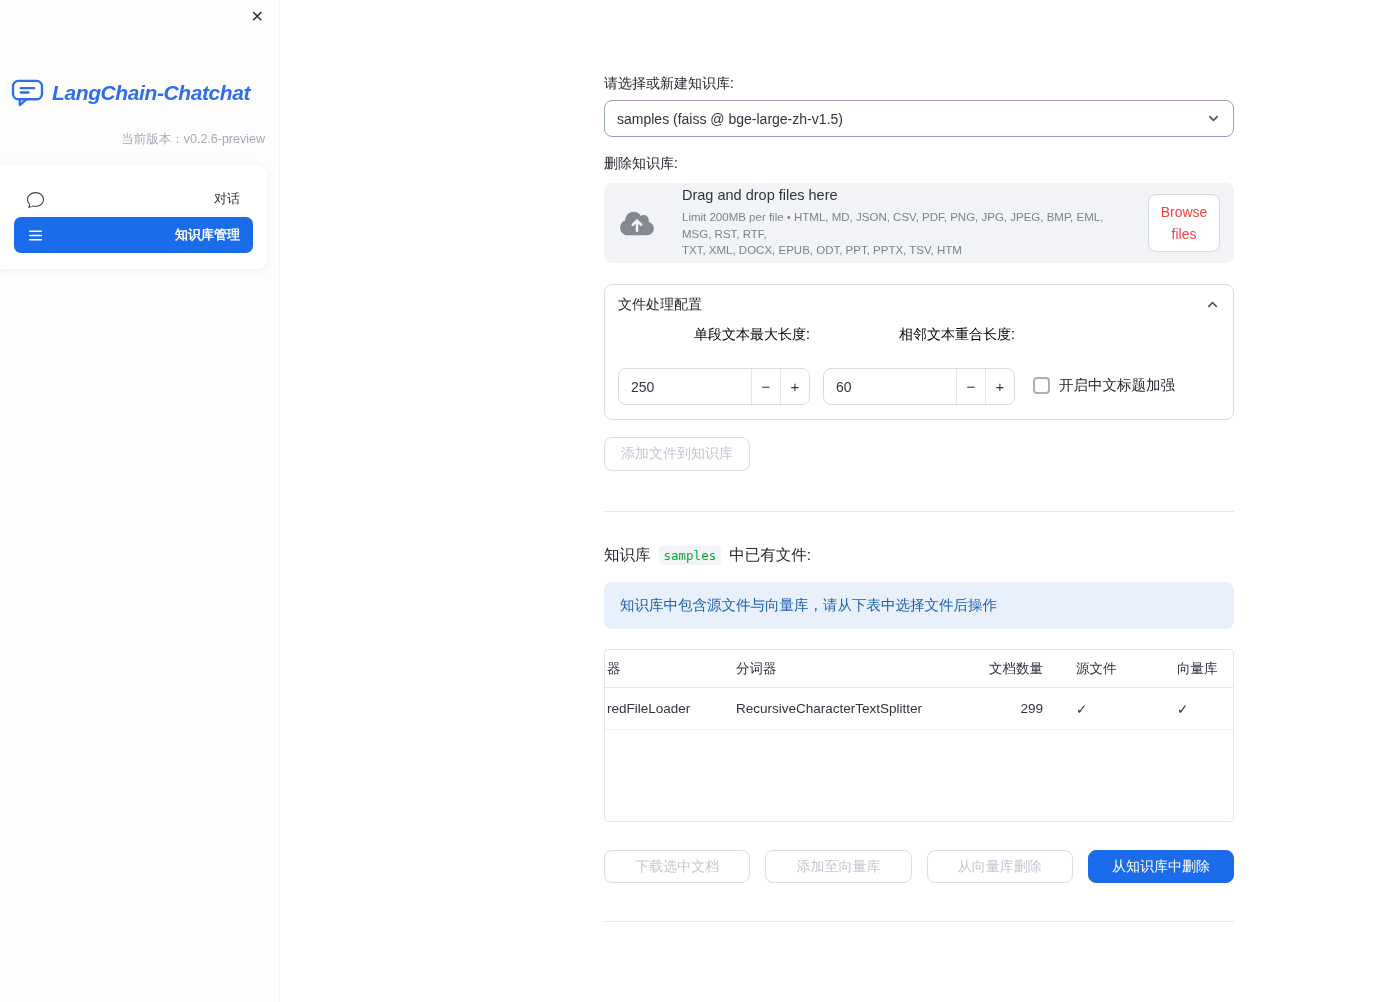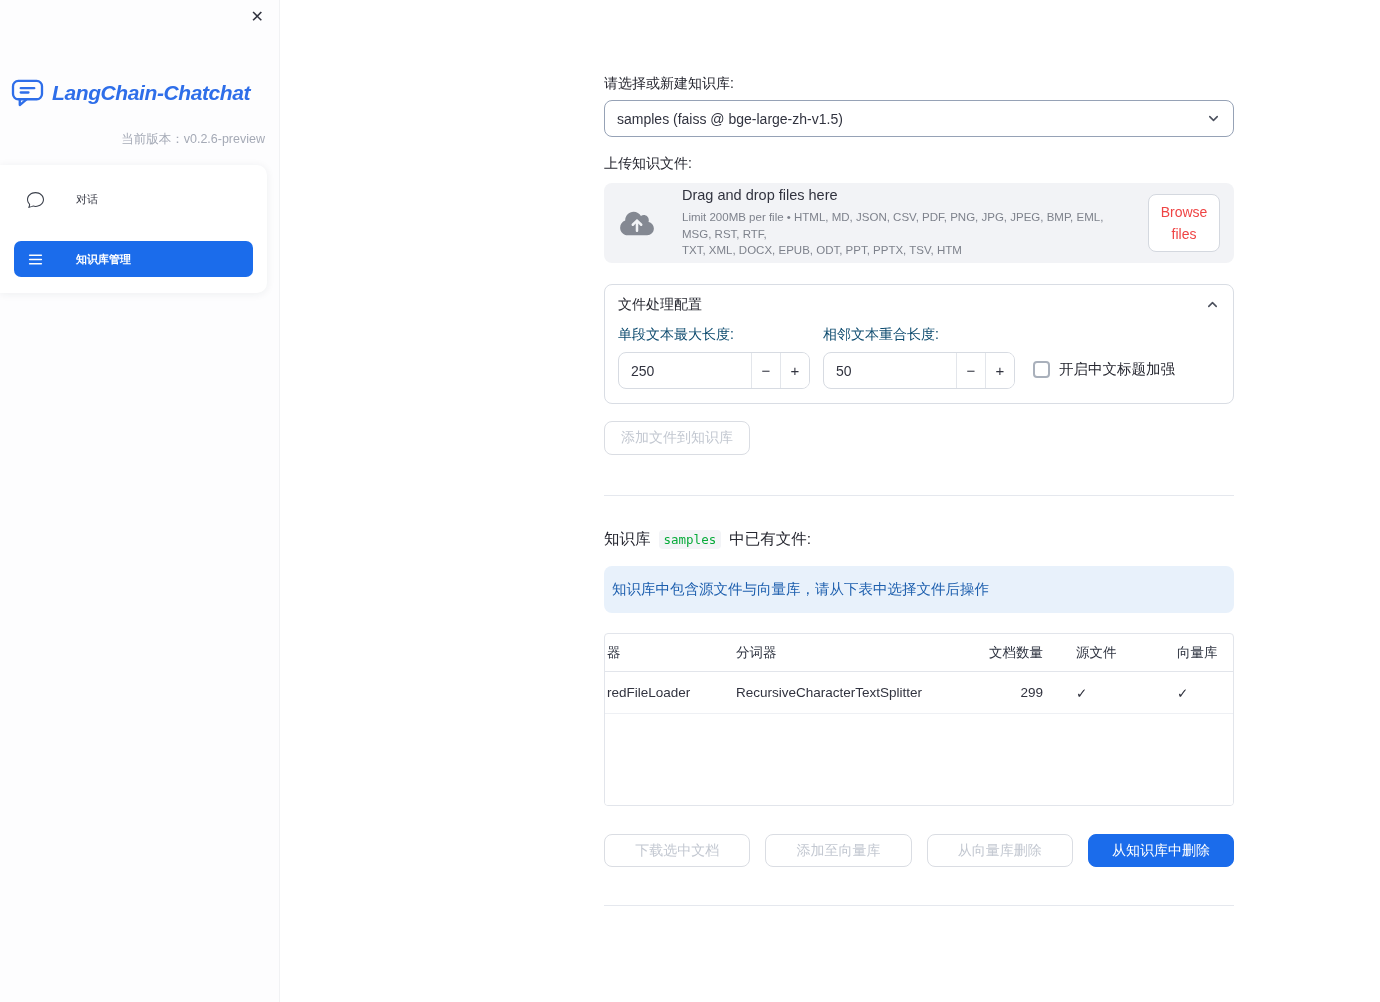--- a/index.html
+++ b/index.html
@@ -28,25 +28,25 @@
     font-size:21px; font-style:italic; font-weight:700;
     color:#2e6ee9; letter-spacing:-0.4px; white-space:nowrap;
   }
   .version { text-align:right; padding-right:15px; margin-top:24px; font-size:12.5px; color:#a5aab6; }
   .menu {
     margin-top:17px; margin-right:13px; padding:16px 14px;
     background:#ffffff; border-radius:0 10px 10px 0;
     box-shadow:0 1px 8px rgba(30,40,60,0.07);
   }
   .menu-item {
-    display:flex; align-items:center; gap:32px;
+    display:flex; align-items:center; gap:6px;
     height:36px; padding:0 13px; border-radius:7px;
-    font-size:11px; color:#31333f; cursor:pointer;
-  }
-  .menu-item + .menu-item { margin-top:24px; }
+    font-size:13px; color:#31333f; cursor:pointer;justify-content:space-between;
+  }
+  .menu-item + .menu-item { margin-top:0; }
   .menu-item.selected { background:#1b6ceb; color:#ffffff; font-weight:700; }
   .mi-icon { display:flex; align-items:center; }
 
   
   .main { flex:1; background:#ffffff; }
   .content { width:630px; margin-left:324px; padding-top:75px; }
 
   .field-label { font-size:14px; color:#262730; margin-bottom:7px; }
   .mt18 { margin-top:18px; }
 
@@ -74,21 +74,21 @@
   }
 
   .expander { margin-top:21px; border:1px solid #d9dde4; border-radius:8px; }
   .exp-header {
     height:39px; display:flex; align-items:center; justify-content:space-between;
     padding:0 13px; font-size:14px; color:#262730; cursor:pointer;
   }
   .exp-body { padding:2px 13px 14px; display:flex; align-items:flex-end; }
   .num-field { width:192px; }
   .num-field + .num-field { margin-left:13px; }
-  .num-label { font-size:14px; color:#0c4a6e; margin-bottom:8px; }
+  .num-label { font-size:14px; color:#000000; margin-bottom:24px;text-align:right; }
   .num-input {
     display:flex; height:37px; background:#fff;
     border:1px solid #d7dbe2; border-radius:8px; overflow:hidden;
   }
   .num-value { flex:1; display:flex; align-items:center; padding-left:12px; font-size:14px; cursor:text; }
   .step-btn {
     width:29px; background:#fff; border:none; border-left:1px solid #e3e6eb;
     font-size:15px; color:#31333f; cursor:pointer; font-family:inherit; padding:0;
   }
   .checkbox-row { display:flex; align-items:center; gap:9px; margin:0 0 10px 18px; cursor:pointer; }
@@ -109,21 +109,21 @@
 
   .heading { margin-top:33px; font-size:15.5px; color:#262730; display:flex; align-items:center; gap:8px; }
   .heading .code {
     font-family:"DejaVu Sans Mono","Liberation Mono",monospace;
     font-size:12.5px; color:#09ab3b; background:#f3f4f7;
     padding:2px 5px; border-radius:4px;
   }
 
   .info {
     margin-top:16px; background:#e8f1fb; color:#1d5fae;
-    border-radius:8px; padding:14px 8px; font-size:14.5px;
+    border-radius:8px; padding:14px 16px; font-size:14.5px;
   }
 
   .table-wrap {
     margin-top:20px; height:173px;
     border:1px solid #e2e5eb; border-radius:4px;
     font-size:13.5px; display:flex; flex-direction:column; overflow:hidden;
   }
   .t-header { display:flex; height:38px; align-items:center; border-bottom:1px solid #e2e5eb; color:#2e3340; }
   .t-row { display:flex; height:42px; align-items:center; border-bottom:1px solid #eef0f4; color:#31333f; }
   .t-cell { padding:0 16px; position:relative; white-space:nowrap; overflow:hidden; }
@@ -191,21 +191,21 @@
     <div class="field-label">请选择或新建知识库:</div>
     <div class="selectbox">
       <span>samples (faiss @ bge-large-zh-v1.5)</span>
       <span class="mi-icon">
         <svg width="15" height="15" viewBox="0 0 24 24">
             <path d="M6 9l6 6 6-6" fill="none" stroke="#4a4f5c" stroke-width="2.4" stroke-linecap="round" stroke-linejoin="round"></path>
           </svg>
       </span>
     </div>
 
-    <div class="field-label mt18">上传知识文件:</div>
+    <div class="field-label mt18">删除知识库:</div>
     <div class="uploader">
       <span class="mi-icon">
         <svg width="34" height="27" viewBox="0 0 640 512" fill="#848892">
           <path d="M144 480C64.5 480 0 415.5 0 336c0-62.8 40.2-116.2 96.2-135.9c-.1-2.7-.2-5.4-.2-8.1c0-88.4 71.6-160 160-160c59.3 0 111 32.2 138.7 80.2C409.9 102 428.3 96 448 96c53 0 96 43 96 96c0 12.2-2.3 23.8-6.4 34.6C596 238.4 640 290.1 640 352c0 70.7-57.3 128-128 128H144zm79-217c-9.4 9.4-9.4 24.6 0 33.9s24.6 9.4 33.9 0l39-39V392c0 13.3 10.7 24 24 24s24-10.7 24-24V257.9l39 39c9.4 9.4 24.6 9.4 33.9 0s9.4-24.6 0-33.9l-80-80c-9.4-9.4-24.6-9.4-33.9 0l-80 80z"></path>
         </svg>
       </span>
       <div class="up-text">
         <div class="up-title">Drag and drop files here</div>
         <div class="up-limit">
           <span>Limit 200MB per file • HTML, MD, JSON, CSV, PDF, PNG, JPG, JPEG, BMP, EML, MSG, RST, RTF,</span><br>
@@ -229,21 +229,21 @@
           <div class="num-label">单段文本最大长度:</div>
           <div class="num-input">
             <div class="num-value">250</div>
             <button class="step-btn">−</button>
             <button class="step-btn">+</button>
           </div>
         </div>
         <div class="num-field">
           <div class="num-label">相邻文本重合长度:</div>
           <div class="num-input">
-            <div class="num-value">50</div>
+            <div class="num-value">60</div>
             <button class="step-btn">−</button>
             <button class="step-btn">+</button>
           </div>
         </div>
         <div class="checkbox-row">
           <span class="checkbox-box"></span>
           <span class="checkbox-label">开启中文标题加强</span>
         </div>
       </div>
     </div>

